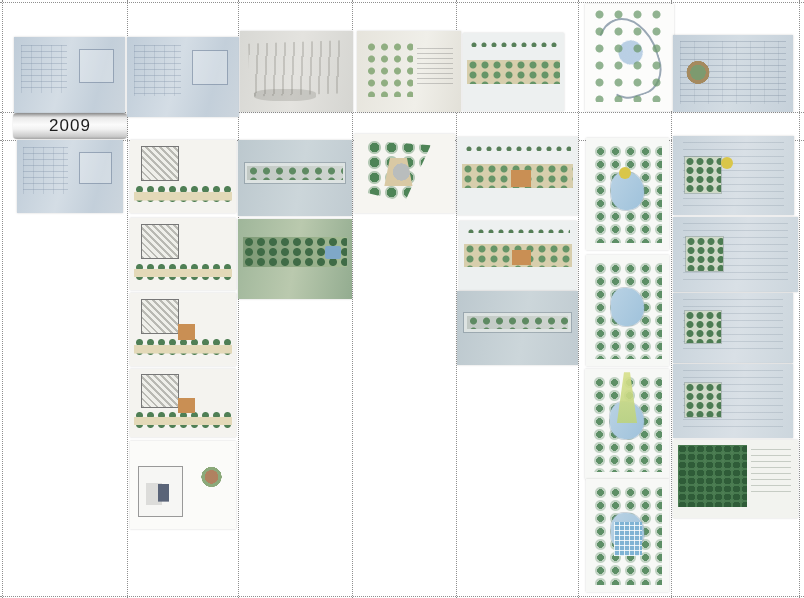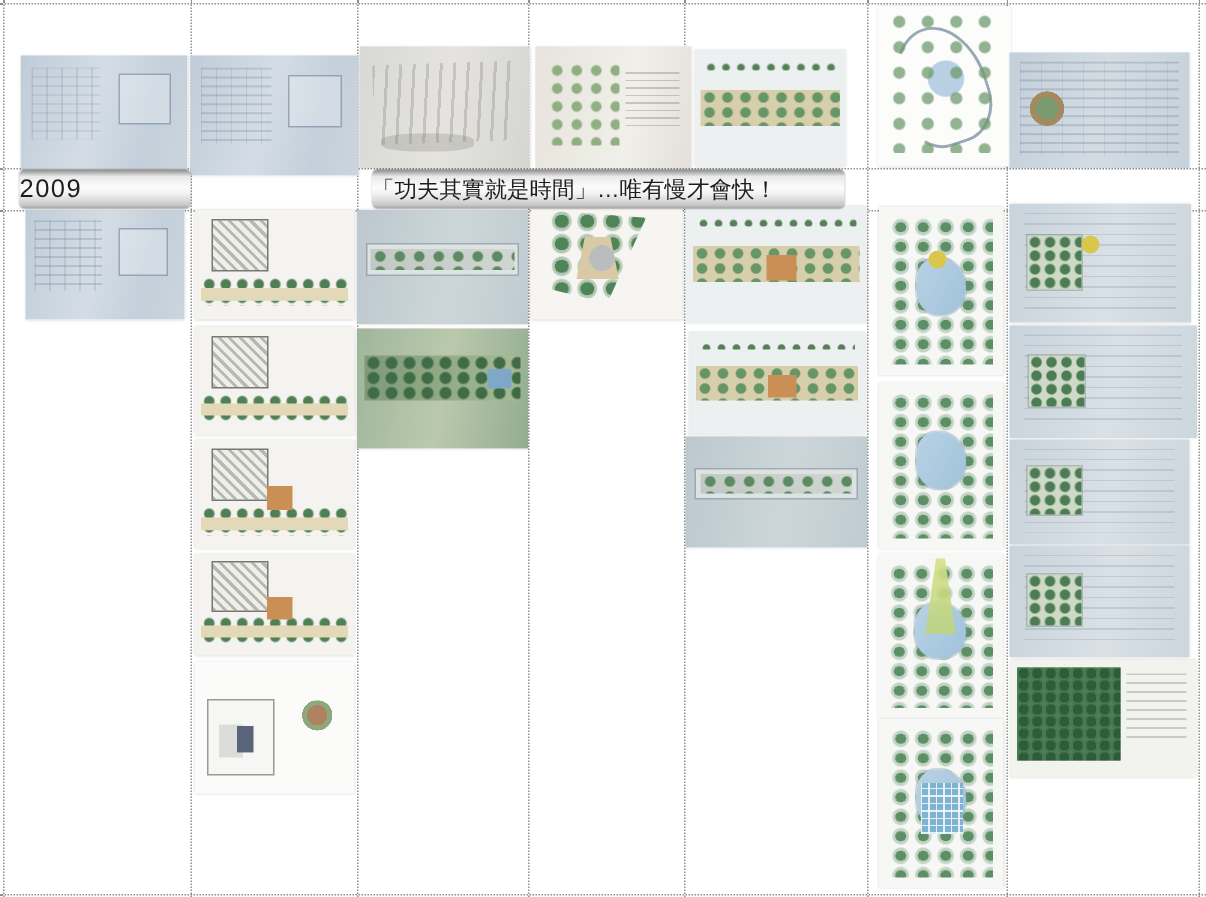--- a/index.html
+++ b/index.html
@@ -7,21 +7,21 @@
     position:relative;width:804px;height:598px;background:#ffffff;
     overflow:hidden;font-family:"Liberation Sans",sans-serif;
   }
   
   .vline{position:absolute;top:0;bottom:0;width:0;border-left:1px dotted #8f8f8f;z-index:1;}
   .hline{position:absolute;left:0;right:0;height:0;border-top:1px dotted #8f8f8f;z-index:1;}
   
   .bar{
     position:absolute;top:113px;height:26px;z-index:5;border-radius:4px;
     background:linear-gradient(180deg,#8a8a8a 0%,#e9e9e9 18%,#fbfbfb 45%,#f2f2f2 62%,#cacaca 90%,#a5a5a5 100%);
-    display:flex;align-items:center;justify-content:flex-start;
+    display:flex;align-items:center;justify-content:center;
     color:#1d1d1d;box-shadow:0 0 1px rgba(0,0,0,.35);
   }
   .bar .yr{font-size:17px;letter-spacing:1px;}
   .bar .qt{font-size:15px;font-weight:500;white-space:nowrap;}
   #bar-2009{left:13px;width:114px;}
   #bar-quote{left:248px;width:315px;}
   #bar-2013{left:672px;width:121px;}
   
   .thumb{position:absolute;z-index:2;box-shadow:0 0 2px rgba(0,0,0,.18);}
   .thumb::before,.thumb::after{content:"";position:absolute;}
@@ -186,16 +186,13 @@
       </div>
       <div class="thumb k-photo-board" style="left: 673px; top: 217px; width: 125px; height: 75px;"></div>
       <div class="thumb k-photo-board" style="left: 673px; top: 293px; width: 120px; height: 70px;"></div>
       <div class="thumb k-photo-board" style="left: 673px; top: 364px; width: 120px; height: 74px;"></div>
       <div class="thumb k-forest-board" style="left: 673px; top: 440px; width: 125px; height: 78px;"></div>
     </div>
 
   <div class="bar" id="bar-2009">
     <span class="yr">2009</span>
   </div>
-  <div class="bar" id="bar-quote">
-    <span class="qt">「功夫其實就是時間」…唯有慢才會快！</span>
-  </div>
 </div>
 
 </body></html>

